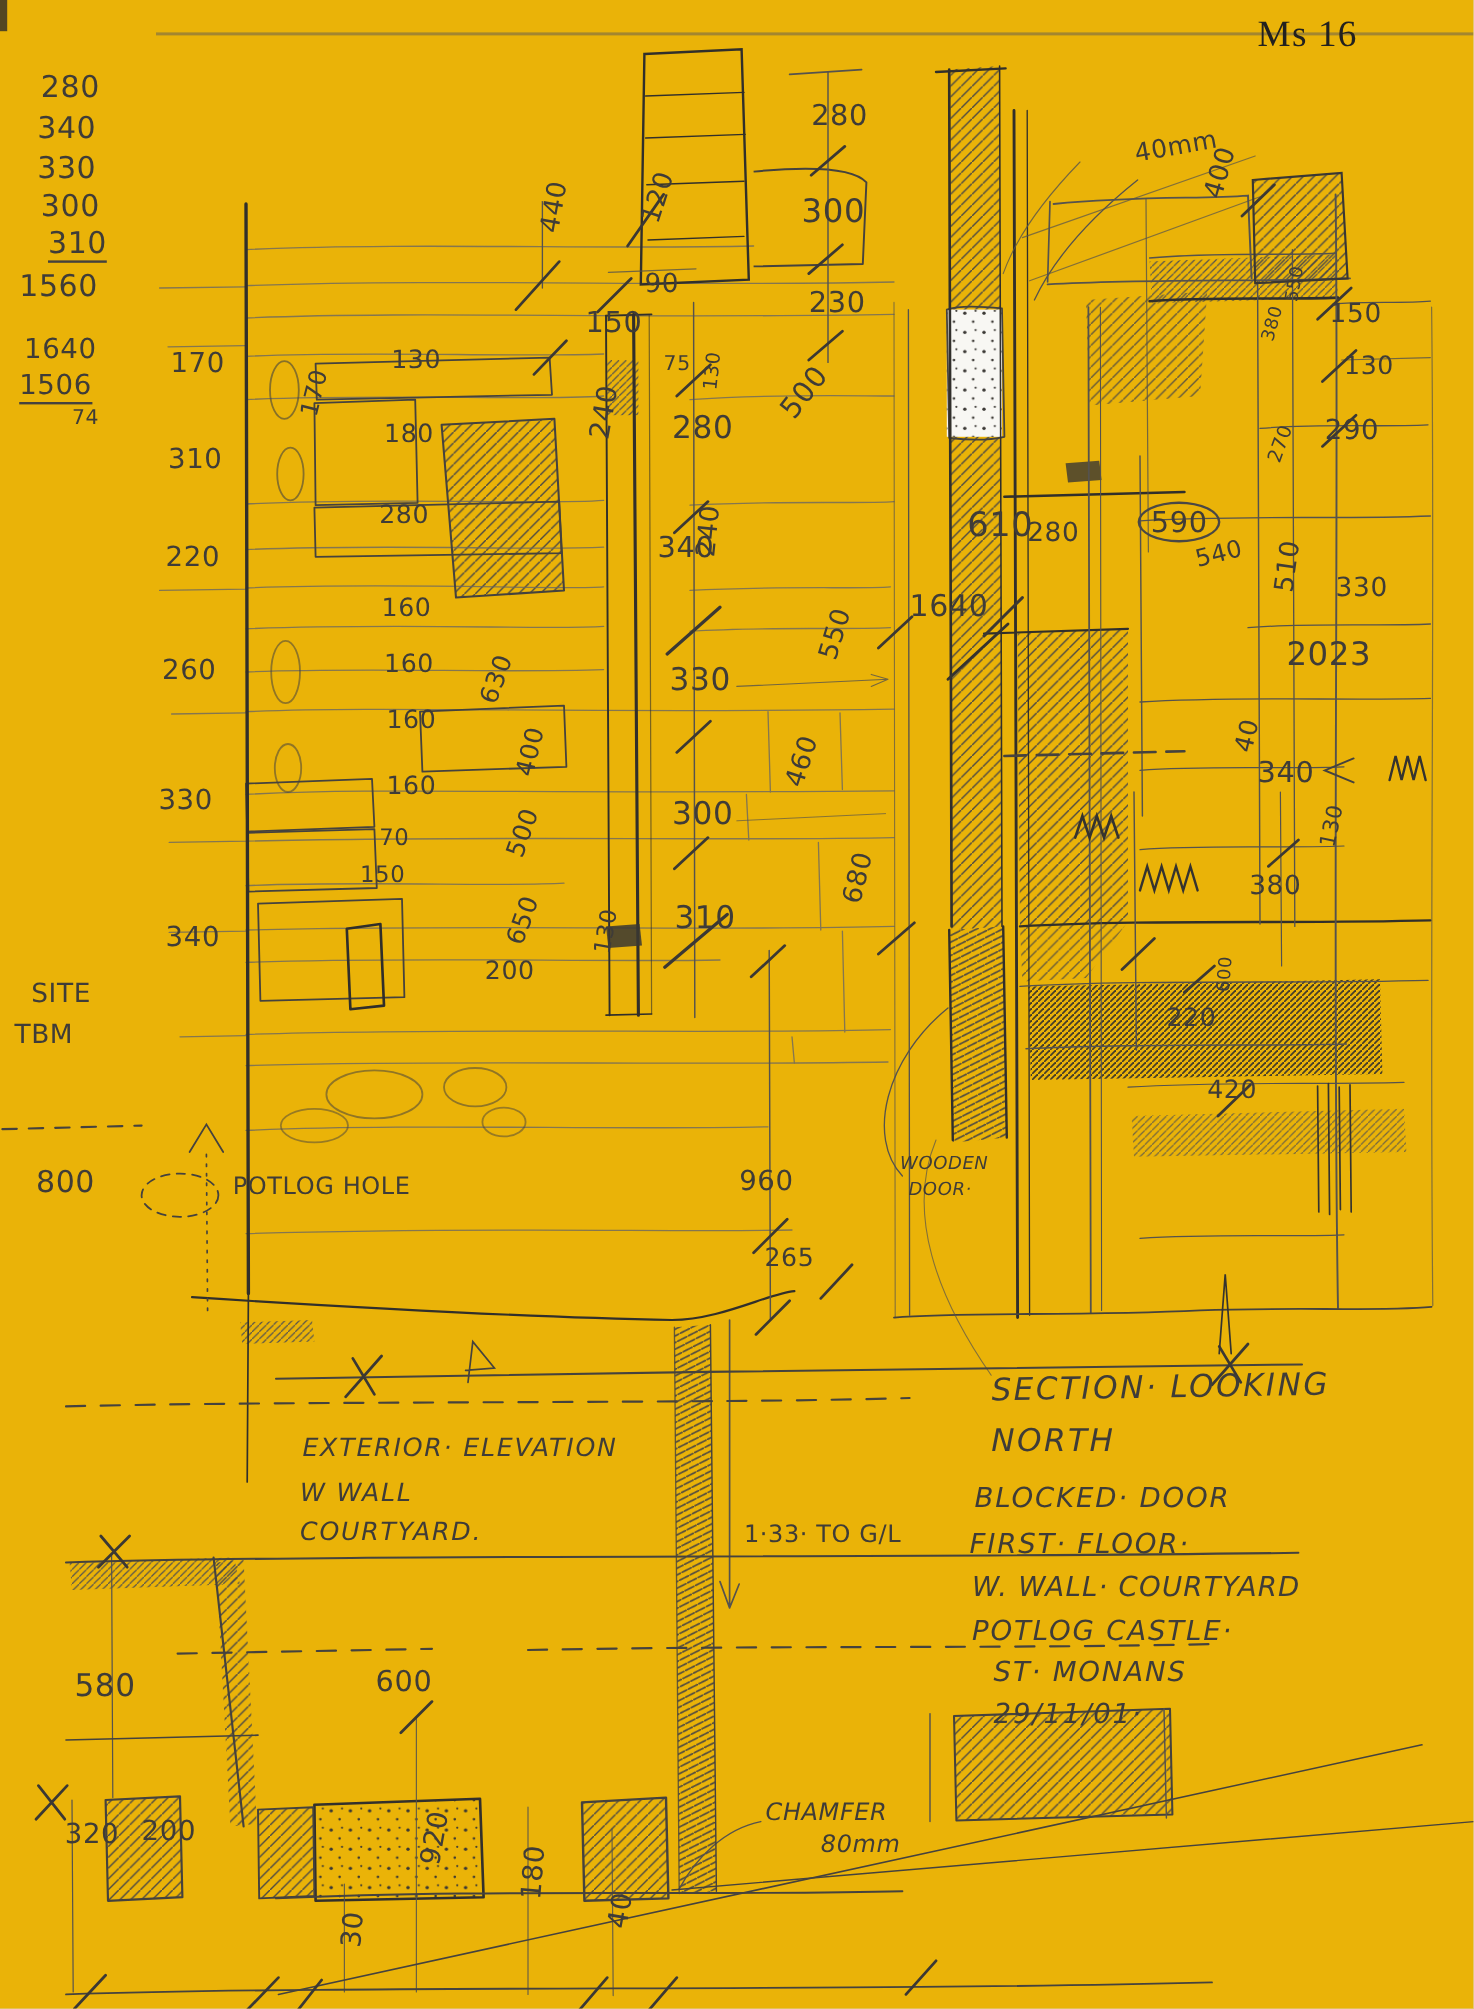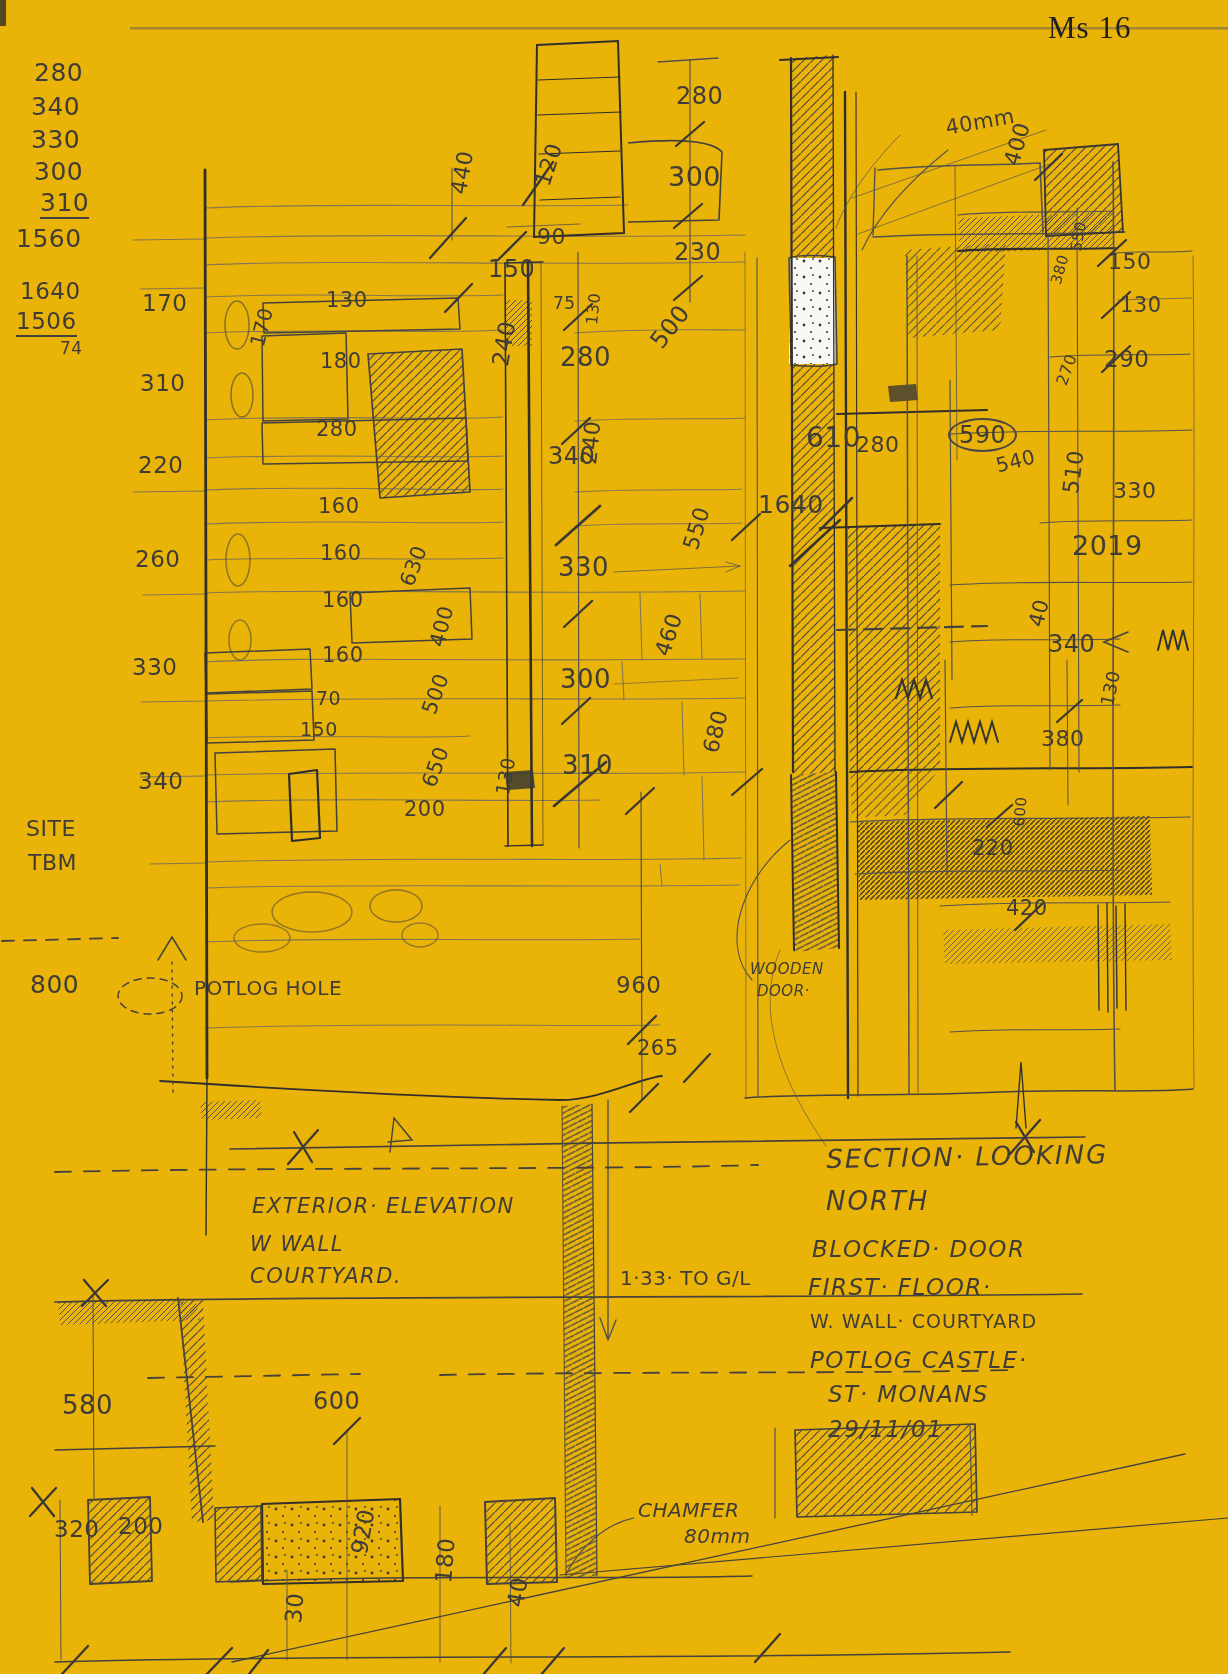--- a/index.html
+++ b/index.html
@@ -313,50 +313,50 @@
       <span class="ann" style="left: 419px; top: 710px; font-size: 21px; transform: rotate(-70deg);">500</span>
       <span class="ann" style="left: 419px; top: 783px; font-size: 21px; transform: rotate(-70deg);">650</span>
       <span class="ann" style="left: 404px; top: 799px; font-size: 21px;">200</span>
       <span class="ann" style="left: 493px; top: 793px; font-size: 19px; transform: rotate(-80deg);">130</span>
       <span class="ann" style="left: 616px; top: 974px; font-size: 23px;">960</span>
       <span class="ann" style="left: 637px; top: 1038px; font-size: 21px;">265</span>
       <span class="ann" style="left: 750px; top: 962px; font-size: 15px; font-style: italic;">WOODEN</span>
       <span class="ann" style="left: 757px; top: 984px; font-size: 15px; font-style: italic;">DOOR·</span>
       <span class="ann" style="left: 194px; top: 978px; font-size: 20px;">POTLOG HOLE</span>
       <span class="ann" style="left: 26px; top: 818px; font-size: 22px;">SITE</span>
-      <span class="ann" style="left: 28px; top: 852px; font-size: 22px;">TBM</span>
+      <span class="ann" style="left: 12px; top: 852px; font-size: 22px;">TBM</span>
       <span class="ann" style="left: 30px; top: 972px; font-size: 25px;">800</span>
       <span class="ann" style="left: 944px; top: 118px; font-size: 21px; transform: rotate(-10deg);">40mm</span>
       <span class="ann" style="left: 1001px; top: 162px; font-size: 22px; transform: rotate(-74deg);">400</span>
       <span class="ann" style="left: 1069px; top: 250px; font-size: 15px; transform: rotate(-80deg);">550</span>
       <span class="ann" style="left: 1049px; top: 282px; font-size: 15px; transform: rotate(-74deg);">380</span>
       <span class="ann" style="left: 1108px; top: 251px; font-size: 22px;">150</span>
       <span class="ann" style="left: 1120px; top: 295px; font-size: 21px;">130</span>
       <span class="ann" style="left: 1104px; top: 348px; font-size: 23px;">290</span>
       <span class="ann" style="left: 1054px; top: 382px; font-size: 16px; transform: rotate(-70deg);">270</span>
       <span class="ann" style="left: 806px; top: 424px; font-size: 28px;">610</span>
       <span class="ann" style="left: 856px; top: 434px; font-size: 22px;">280</span>
       <span class="ann circ" style="left: 948px; top: 418px; font-size: 24px;">590</span>
       <span class="ann" style="left: 994px; top: 456px; font-size: 20px; transform: rotate(-14deg);">540</span>
       <span class="ann" style="left: 758px; top: 492px; font-size: 25px;">1640</span>
       <span class="ann" style="left: 1060px; top: 492px; font-size: 22px; transform: rotate(-82deg);">510</span>
       <span class="ann" style="left: 1113px; top: 480px; font-size: 22px;">330</span>
-      <span class="ann" style="left: 1072px; top: 532px; font-size: 27px;">2019</span>
+      <span class="ann" style="left: 1072px; top: 532px; font-size: 27px;">2023</span>
       <span class="ann" style="left: 1026px; top: 624px; font-size: 21px; transform: rotate(-76deg);">40</span>
       <span class="ann" style="left: 1048px; top: 632px; font-size: 24px;">340</span>
       <span class="ann" style="left: 1041px; top: 728px; font-size: 22px;">380</span>
       <span class="ann" style="left: 1098px; top: 704px; font-size: 18px; transform: rotate(-78deg);">130</span>
       <span class="ann" style="left: 972px; top: 838px; font-size: 21px;">220</span>
       <span class="ann" style="left: 1012px; top: 826px; font-size: 15px; transform: rotate(-85deg);">600</span>
       <span class="ann" style="left: 1006px; top: 898px; font-size: 21px;">420</span>
       <span class="ann" style="left: 826px; top: 1146px; font-size: 26px; transform: rotate(-1deg); font-style: italic; letter-spacing: 2px;">SECTION· LOOKING</span>
       <span class="ann" style="left: 826px; top: 1188px; font-size: 26px; font-style: italic; letter-spacing: 2px;">NORTH</span>
       <span class="ann" style="left: 812px; top: 1238px; font-size: 23px; font-style: italic; letter-spacing: 1.5px;">BLOCKED· DOOR</span>
       <span class="ann" style="left: 808px; top: 1276px; font-size: 23px; font-style: italic; letter-spacing: 1.5px;">FIRST· FLOOR·</span>
-      <span class="ann" style="left: 810px; top: 1312px; font-size: 19px; letter-spacing: 1px;">W. WALL· COURTYARD</span>
+      <span class="ann" style="left: 810px; top: 1312px; font-size: 23px; font-style: italic; letter-spacing: 1px;">W. WALL· COURTYARD</span>
       <span class="ann" style="left: 810px; top: 1349px; font-size: 23px; font-style: italic; letter-spacing: 1.5px;">POTLOG CASTLE·</span>
       <span class="ann" style="left: 828px; top: 1383px; font-size: 23px; font-style: italic; letter-spacing: 1.5px;">ST· MONANS</span>
       <span class="ann" style="left: 828px; top: 1418px; font-size: 23px; font-style: italic; letter-spacing: 1.5px;">29/11/01·</span>
       <span class="ann" style="left: 252px; top: 1196px; font-size: 21px; font-style: italic; letter-spacing: 1.5px;">EXTERIOR· ELEVATION</span>
       <span class="ann" style="left: 250px; top: 1234px; font-size: 21px; font-style: italic; letter-spacing: 1.5px;">W WALL</span>
       <span class="ann" style="left: 250px; top: 1266px; font-size: 21px; font-style: italic; letter-spacing: 1.5px;">COURTYARD.</span>
       <span class="ann" style="left: 620px; top: 1268px; font-size: 20px;">1·33· TO G/L</span>
       <span class="ann" style="left: 62px; top: 1392px; font-size: 26px;">580</span>
       <span class="ann" style="left: 313px; top: 1389px; font-size: 24px;">600</span>
       <span class="ann" style="left: 54px; top: 1518px; font-size: 23px;">320</span>

